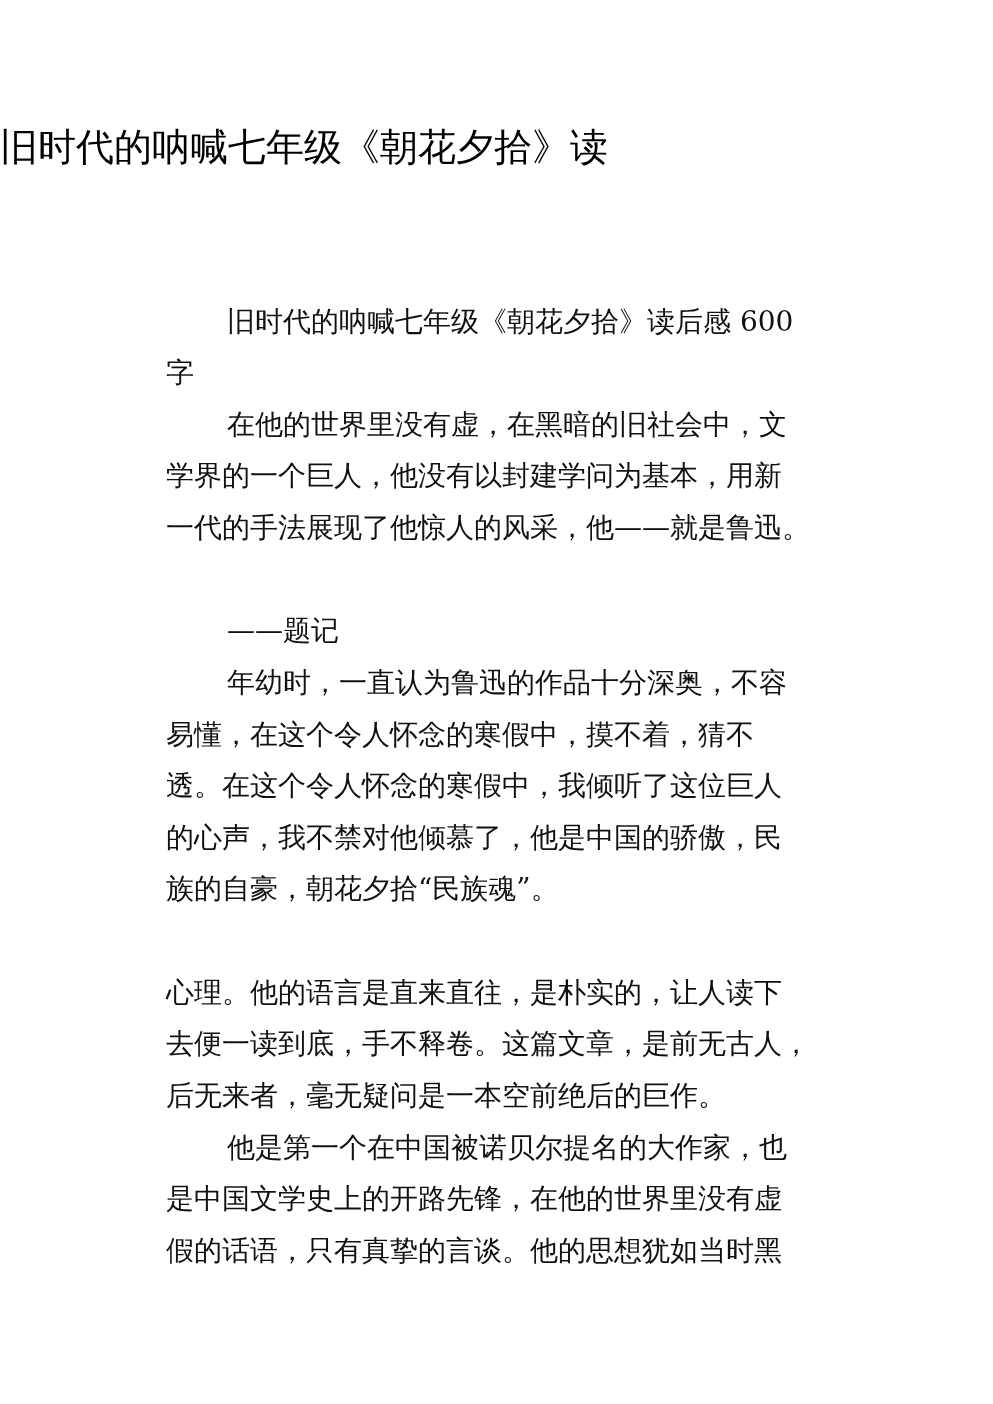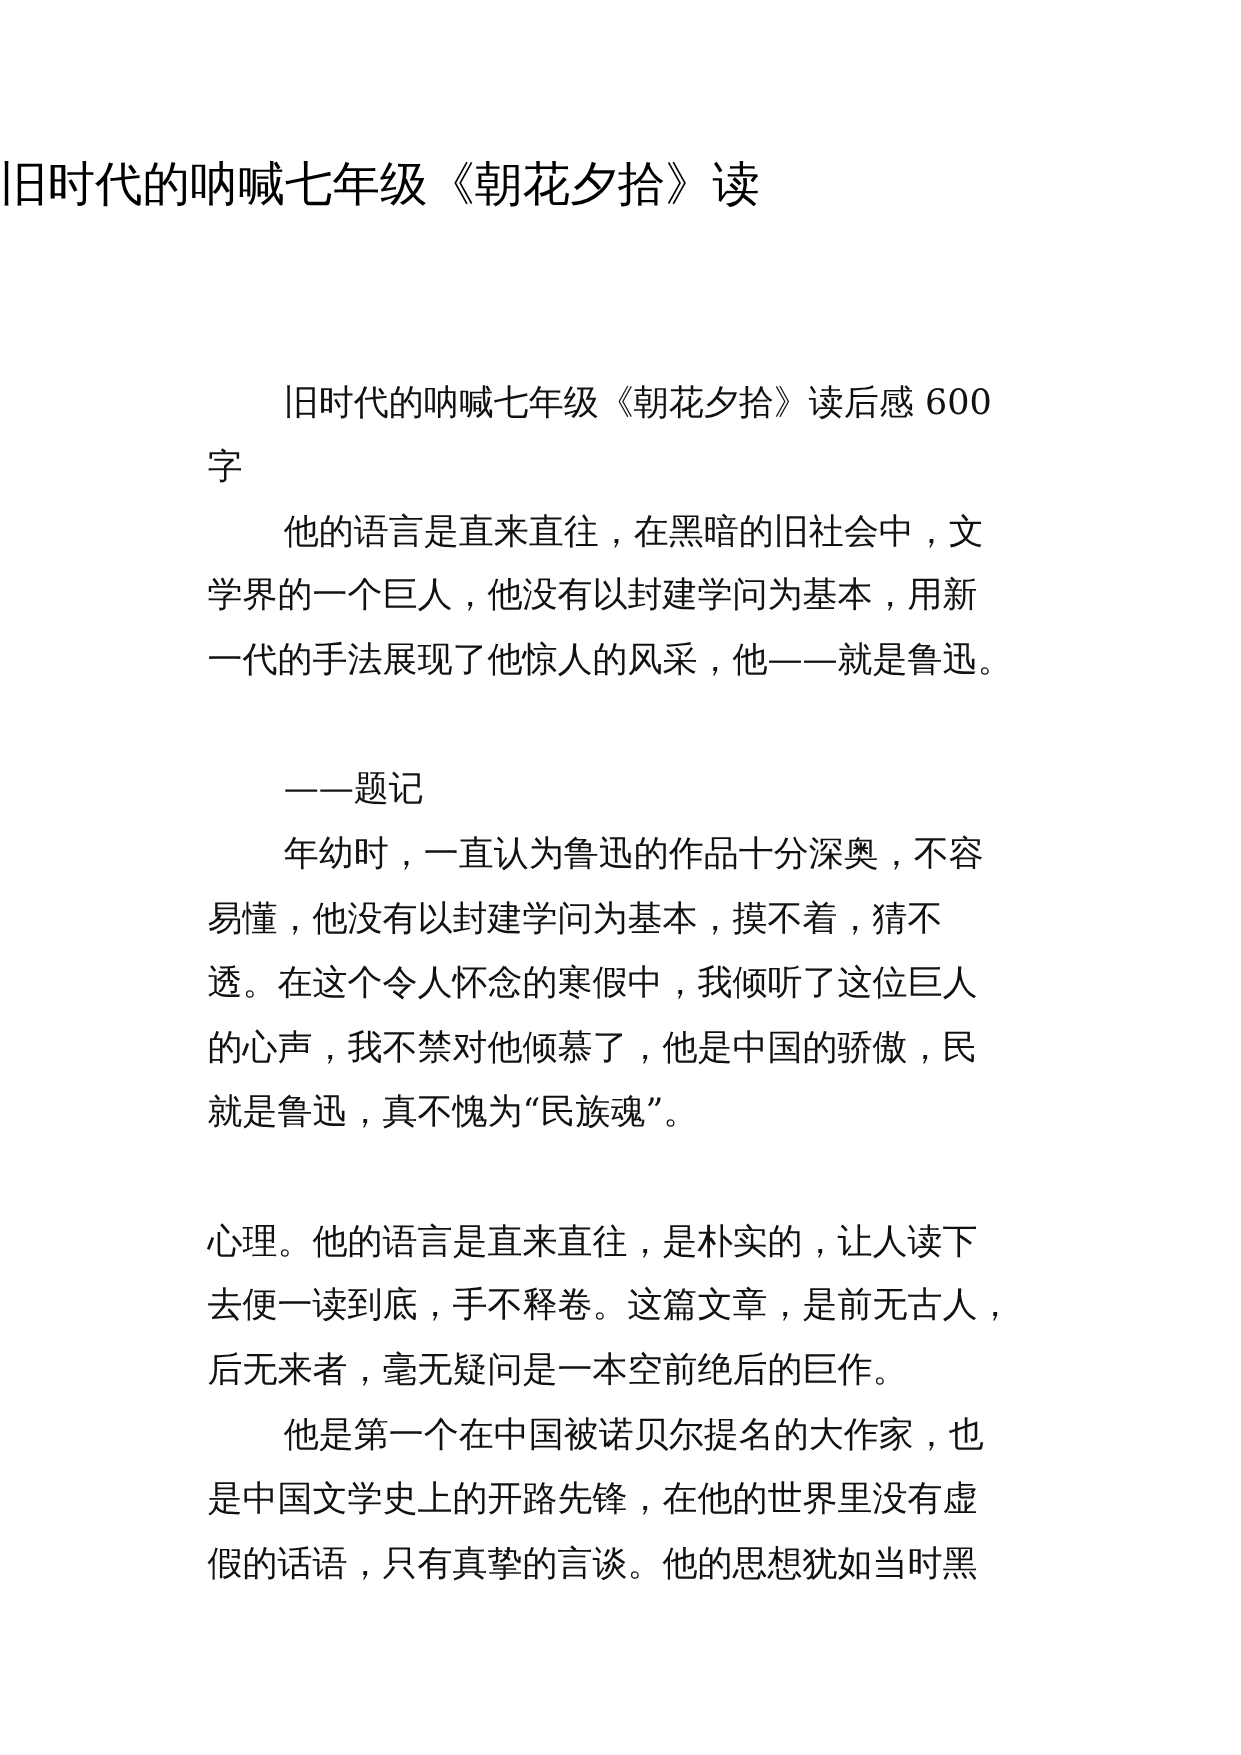--- a/index.html
+++ b/index.html
@@ -50,31 +50,31 @@
 </head>
 <body>
 
 <div class="page">
 
   <div class="title l1">旧时代的呐喊七年级《朝花夕拾》读</div>
 
   <div class="body-line indent" style="top:302px">旧时代的呐喊七年级《朝花夕拾》读后感 600</div>
   <div class="body-line" style="top:353px">字</div>
 
-  <div class="body-line indent" style="top:405px">他的语言是直来直往，在黑暗的旧社会中，文</div>
+  <div class="body-line indent" style="top:405px">在他的世界里没有虚，在黑暗的旧社会中，文</div>
   <div class="body-line" style="top:456px">学界的一个巨人，他没有以封建学问为基本，用新</div>
   <div class="body-line" style="top:508px">一代的手法展现了他惊人的风采，他——就是鲁迅。</div>
 
   <div class="body-line indent" style="top:611px">——题记</div>
 
   <div class="body-line indent" style="top:663px">年幼时，一直认为鲁迅的作品十分深奥，不容</div>
-  <div class="body-line" style="top:715px">易懂，他没有以封建学问为基本，摸不着，猜不</div>
+  <div class="body-line" style="top:715px">易懂，在这个令人怀念的寒假中，摸不着，猜不</div>
   <div class="body-line" style="top:766px">透。在这个令人怀念的寒假中，我倾听了这位巨人</div>
   <div class="body-line" style="top:818px">的心声，我不禁对他倾慕了，他是中国的骄傲，民</div>
-  <div class="body-line" style="top:869px">就是鲁迅，真不愧为“民族魂”。</div>
+  <div class="body-line" style="top:869px">族的自豪，朝花夕拾“民族魂”。</div>
 
   <div class="body-line" style="top:1024px">去便一读到底，手不释卷。这篇文章，是前无古人，</div>
   <div class="body-line" style="top:973px">心理。他的语言是直来直往，是朴实的，让人读下</div>
   <div class="body-line" style="top:1076px">后无来者，毫无疑问是一本空前绝后的巨作。</div>
 
   <div class="body-line indent" style="top:1128px">他是第一个在中国被诺贝尔提名的大作家，也</div>
   <div class="body-line" style="top:1179px">是中国文学史上的开路先锋，在他的世界里没有虚</div>
   <div class="body-line" style="top:1231px">假的话语，只有真挚的言谈。他的思想犹如当时黑</div>
 
 </div>

